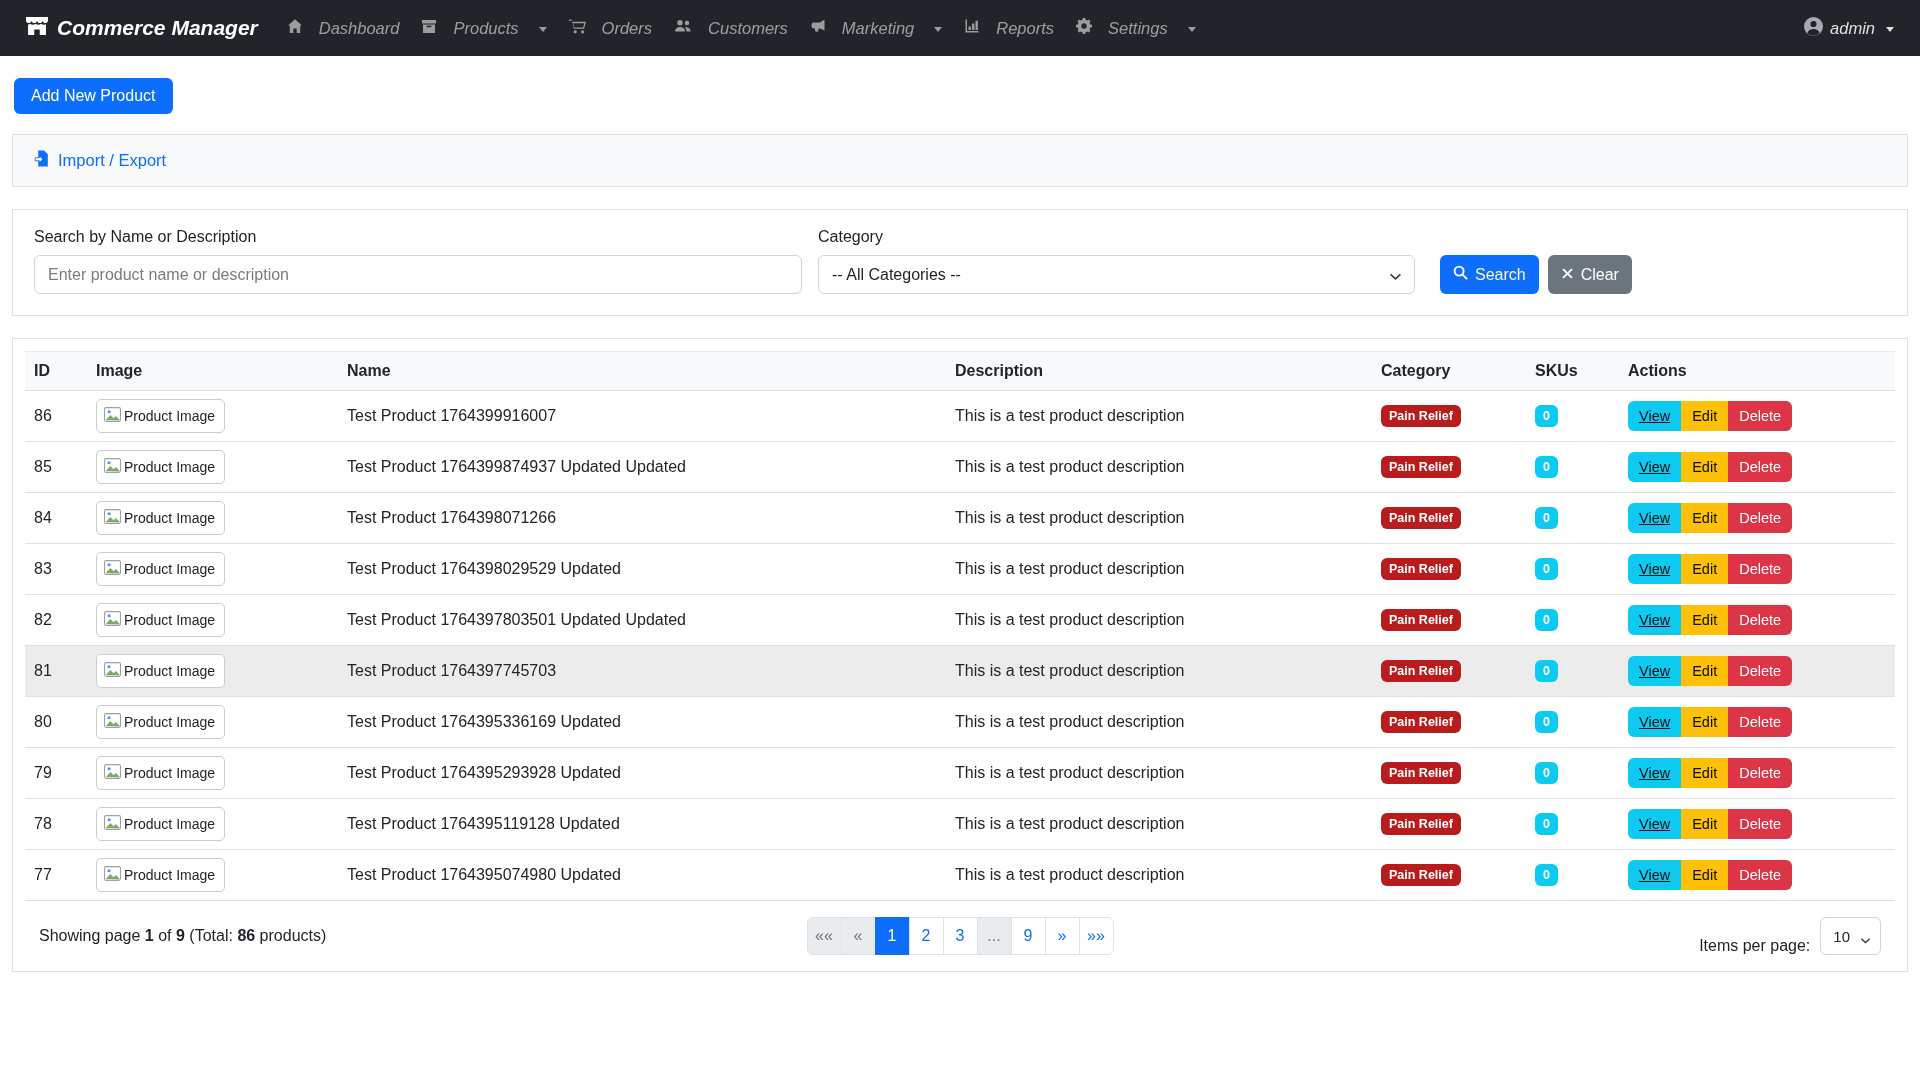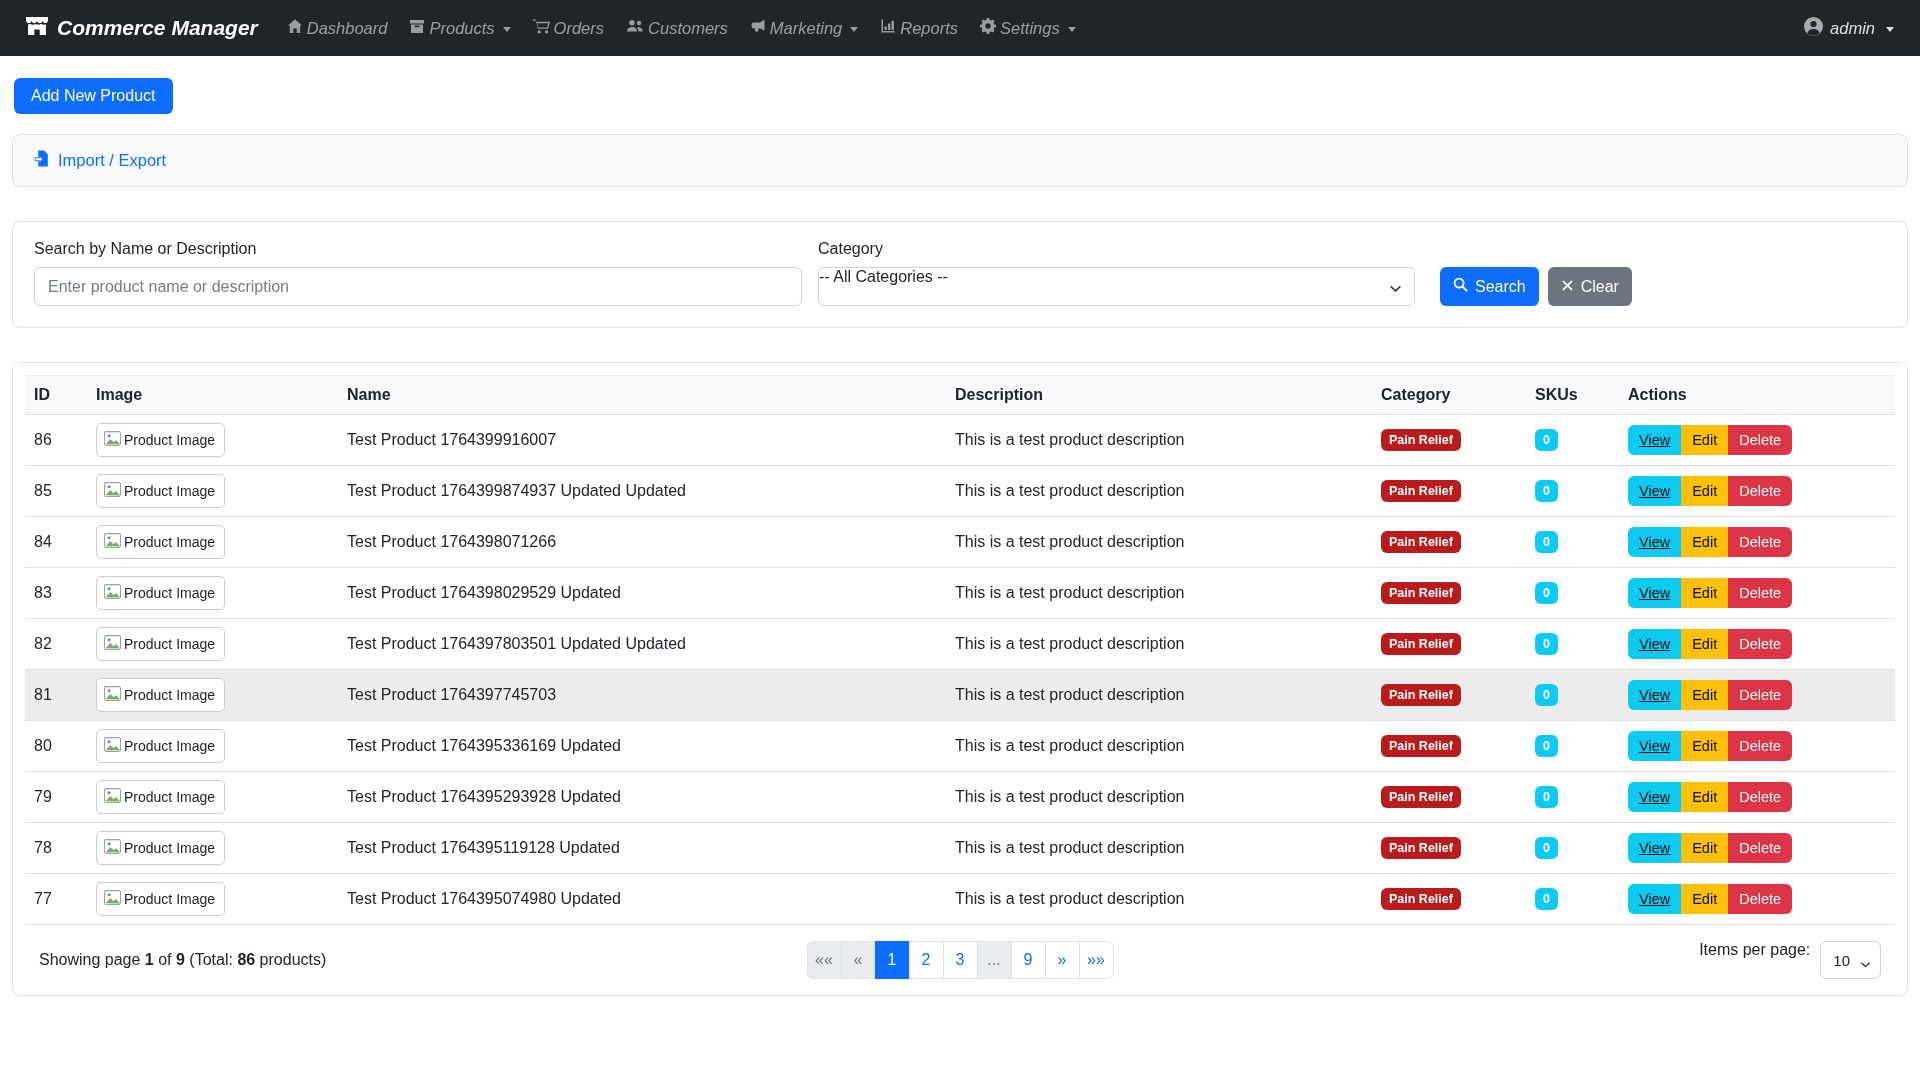--- a/index.html
+++ b/index.html
@@ -2,43 +2,43 @@
 <html><head>
 <meta charset="utf-8">
 <style>
   * { box-sizing: border-box; margin: 0; padding: 0; }
   html, body { width: 1920px; background: #fff; font-family: "Liberation Sans", sans-serif; color: #212529; }
 
   
   .navbar { height: 56px; background: #212529; display: flex; align-items: center; padding: 0 26px; font-style: italic; }
   .brand { display: flex; align-items: center; gap: 9px; color: #fff; font-size: 21px; font-weight: 700; cursor: pointer; }
   .nav-list { display: flex; align-items: center; list-style: none; margin-left: 18px; }
-  .nav-item { display: flex; align-items: center; gap: 4px; color: rgba(255,255,255,0.55); font-size: 16.5px; padding: 8px 11px; cursor: pointer; }
+  .nav-item { display: flex; align-items: center; gap: 16px; color: rgba(255,255,255,0.55); font-size: 16.5px; padding: 8px 11px; cursor: pointer; }
   .nav-item svg { flex: 0 0 auto; }
   .caret { display: inline-block; width: 0; height: 0; border-left: 4.5px solid transparent; border-right: 4.5px solid transparent; border-top: 5px solid currentColor; margin-left: 4px; margin-top: 2px; }
   .user-menu { margin-left: auto; display: flex; align-items: center; gap: 7px; color: rgba(255,255,255,0.85); font-size: 16.5px; cursor: pointer; }
 
   
   .page { padding: 0 12px; }
   .page-header { display: flex; align-items: center; justify-content: space-between; padding: 22px 2px 20px 2px; }
   .page-title { display: flex; align-items: center; gap: 14px; font-size: 37px; font-weight: 500; color: #212529; }
   .btn { border: none; cursor: pointer; font-family: inherit; }
   .btn-primary { background: #0d6efd; color: #fff; font-size: 16px; padding: 9px 17px; border-radius: 6px; }
 
-  .card { border: 1px solid #dee2e6; border-radius: 8px; margin-bottom: 34px; }
+  .card { border: 1px solid #dee2e6; border-radius: 0; margin-bottom: 22px; }
   .import-card { background: #f8f9fa; padding: 15px 21px; }
   .link { color: #0d6efd; font-size: 16.5px; text-decoration: none; display: inline-flex; align-items: center; gap: 7px; cursor: pointer; }
 
   .filter-card { background: #fff; padding: 18px 21px 21px 21px; }
   .filter-row { display: flex; align-items: flex-end; }
   .field-label { display: block; font-size: 16px; margin-bottom: 9px; color: #212529; }
   .text-input { width: 768px; height: 39px; border: 1px solid #ced4da; border-radius: 6px; padding: 6px 13px; font-size: 16px; font-family: inherit; color: #212529; }
   .text-input::placeholder { color: #757c82; }
   .filter-category { margin-left: 16px; }
-  .select-box { position: relative; width: 597px; height: 39px; border: 1px solid #ced4da; border-radius: 6px; background: #fff; display: flex; align-items: flex-start; padding: 0 34px 0 0; font-size: 16px; cursor: pointer; }
+  .select-box { position: relative; width: 597px; height: 39px; border: 1px solid #ced4da; border-radius: 6px; background: #fff; display: flex; align-items: center; padding: 0 34px 0 13px; font-size: 16px; cursor: pointer; }
   .select-box .chev { position: absolute; right: 12px; top: 13px; }
   .filter-buttons { margin-left: 25px; display: flex; gap: 9px; }
   .btn-search { background: #0d6efd; color: #fef9c3; font-size: 16px; padding: 8px 13px; border-radius: 6px; display: inline-flex; align-items: center; gap: 7px; height: 39px; }
   .btn-clear { background: #6c757d; color: #fff; font-size: 16px; padding: 8px 13px; border-radius: 6px; display: inline-flex; align-items: center; gap: 7px; height: 39px; }
 
   
   .table-card { background: #fff; padding: 12px 12px 16px 12px; }
   table { width: 100%; border-collapse: collapse; font-size: 16px; }
   thead th { text-align: left; font-weight: 700; background: #f8f9fa; padding: 10px 9px; border-bottom: 1px solid #dee2e6; border-top: 1px solid #e9ecef; }
   tbody td { padding: 8px 9px; border-bottom: 1px solid #dee2e6; vertical-align: middle; }
@@ -67,21 +67,21 @@
   
   .table-footer { display: flex; align-items: center; margin-top: 16px; padding: 0 14px; }
   .summary { font-size: 16px; color: #212529; flex: 1; }
   .summary b { font-weight: 700; }
   .pagination { display: flex; }
   .page-item { background: #fff; border: 1px solid #dee2e6; color: #0d6efd; font-size: 16px; font-family: inherit; padding: 9px 0; min-width: 35px; text-align: center; margin-left: -1px; cursor: pointer; }
   .page-item:first-child { margin-left: 0; border-radius: 6px 0 0 6px; }
   .page-item:last-child { border-radius: 0 6px 6px 0; }
   .page-item.state-disabled { background: #e9ecef; color: #6c757d; cursor: default; }
   .page-item.state-active { background: #0d6efd; border-color: #0d6efd; color: #fff; }
-  .ipp { flex: 1; display: flex; align-items: flex-start; justify-content: flex-end; gap: 10px; font-size: 16px; }
+  .ipp { flex: 1; display: flex; align-items: flex-end; justify-content: flex-end; gap: 10px; font-size: 16px; }
   .ipp-select { position: relative; border: 1px solid #ced4da; border-radius: 6px; height: 38px; display: flex; align-items: center; padding: 0 30px 0 12px; font-size: 15px; cursor: pointer; background: #fff; }
   .ipp-select .chev { position: absolute; right: 9px; top: 14px; }
 </style>
 </head>
 <body>
 
 <nav class="navbar">
   <div class="brand">
     <span>
       <svg width="22" height="22" viewBox="0 0 16 16" fill="#fff">

